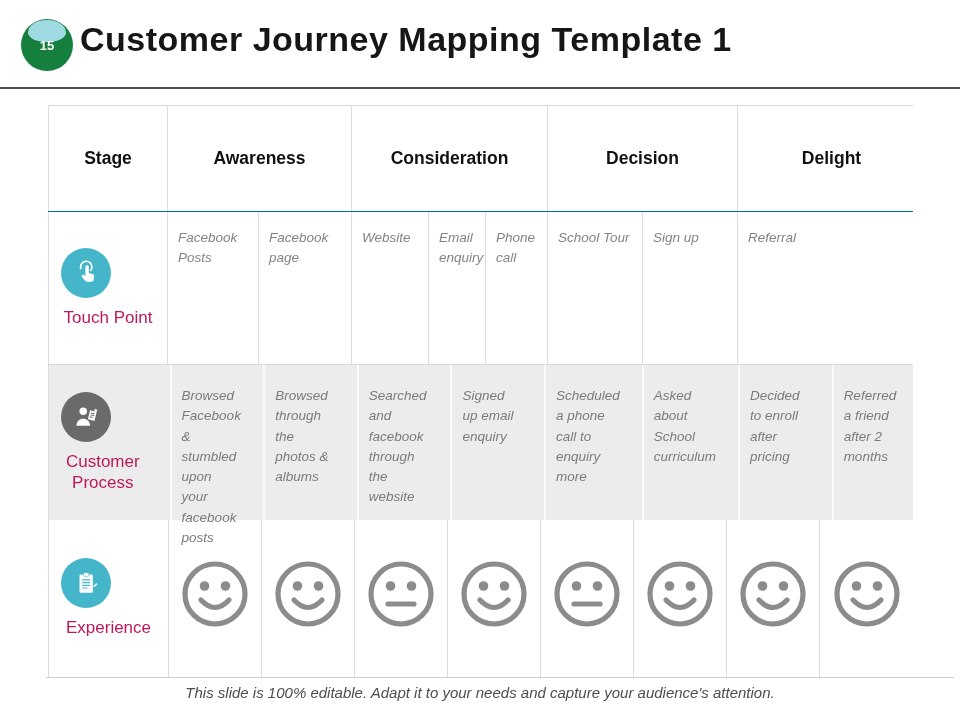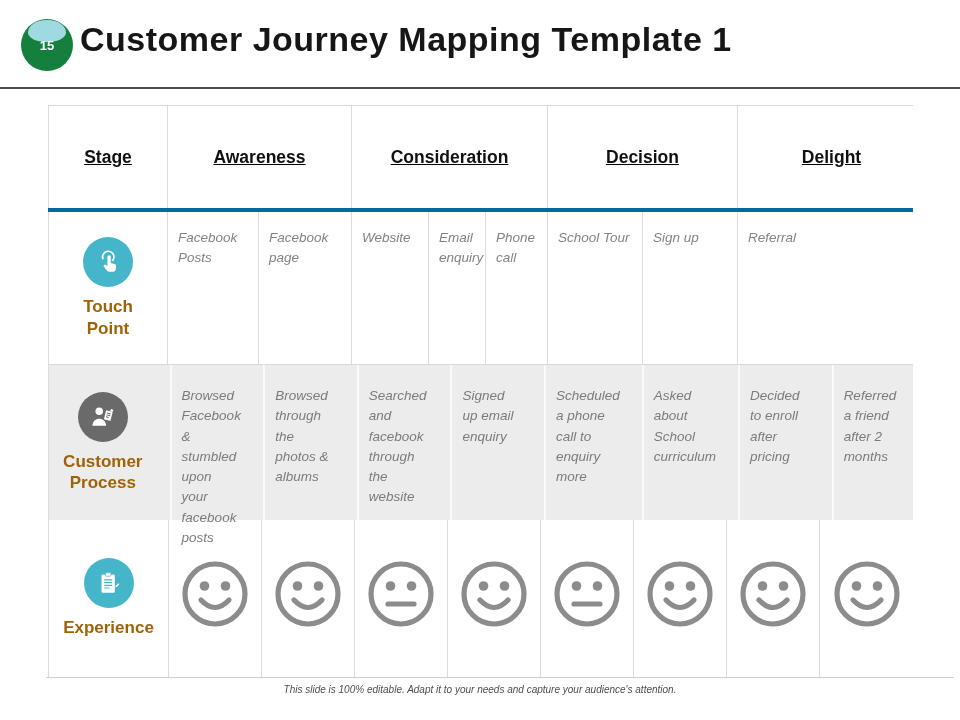--- a/index.html
+++ b/index.html
@@ -15,31 +15,31 @@
               align-items:center;justify-content:center;color:#fff;font-size:13px;font-weight:bold;}
   .page-title{position:absolute;left:80px;top:20px;margin:0;font-size:34px;font-weight:bold;
               color:#161616;letter-spacing:.5px;white-space:nowrap;}
   .title-rule{position:absolute;left:0;top:87px;width:960px;height:2px;background:#4f4f4f;}
 
   
   .journey-table{position:absolute;left:48px;top:105px;width:865px;}
   .row{display:flex;box-sizing:border-box;}
   .cell{box-sizing:border-box;border-left:1px solid #dcdcdc;}
 
-  .header-row{height:107px;border-top:1px solid #d9d9d9;border-bottom:4px solid #0369a1;text-decoration:underline;}
+  .header-row{height:107px;border-top:1px solid #d9d9d9;border-bottom:1px solid #0369a1;}
   .header-row .cell{display:flex;align-items:center;justify-content:center;
               font-size:17.5px;font-weight:bold;color:#111;}
   .header-row .cell:nth-child(1){width:119px;}
   .header-row .cell:nth-child(2){width:184px;}
   .header-row .cell:nth-child(3){width:196px;}
   .header-row .cell:nth-child(4){width:190px;}
   .header-row .cell:nth-child(5){width:176px;padding-left:12px;}
 
-  .label-cell{display:flex;flex-direction:column;align-items:center;justify-content:center;
-              gap:9px;font-size:17px;font-weight:bold;color:#a16207;text-align:center;
+  .label-cell{display:flex;flex-direction:column;justify-content:center;
+              gap:9px;font-size:17px;font-weight:normal;color:#be185d;text-align:center;
               padding:0 12px;line-height:1.25;}
   .icon-circle{width:50px;height:50px;border-radius:50%;display:flex;align-items:center;
               justify-content:center;flex:0 0 auto;}
   .icon-teal{background:#45b6c9;}
   .icon-dark{background:#6a6a6a;}
 
   .italic-cell{font-style:italic;color:#838383;font-size:13.5px;line-height:1.5;}
 
   .touch-row{height:153px;border-bottom:1px solid #d9d9d9;}
   .touch-row .italic-cell{padding:16px 8px 0 10px;}
@@ -71,21 +71,21 @@
   .face{width:72px;height:72px;}
   .fs{fill:none;stroke:#8c8c8c;stroke-width:5.2;stroke-linecap:round;}
   .ff{fill:#8c8c8c;}
   .face .m-smile,.face .m-line{display:none;}
   .face-cell[data-mood="happy"] .m-smile{display:inline;}
   .face-cell[data-mood="neutral"] .m-line{display:inline;}
 
   
   .bottom-rule{position:absolute;left:46px;top:677px;width:908px;height:1px;background:#cfcfcf;}
   .footer-text{position:absolute;left:0;top:684px;width:960px;text-align:center;
-              font-style:italic;font-size:10px;color:#4d4d4d;}
+              font-style:italic;font-size:15px;color:#4d4d4d;}
 </style>
 </head>
 <body>
 
 <div class="slide">
 
   <div class="num-circle">
     <span>15</span>
   </div>
   <h1 class="page-title">Customer Journey Mapping Template 1</h1>

